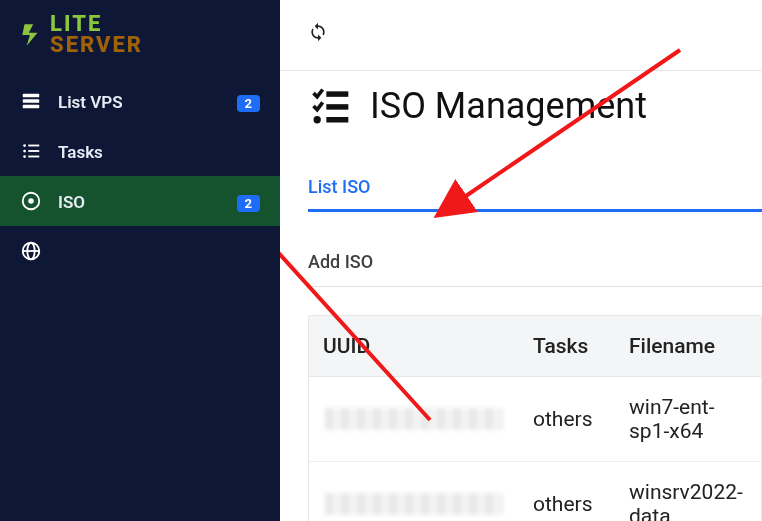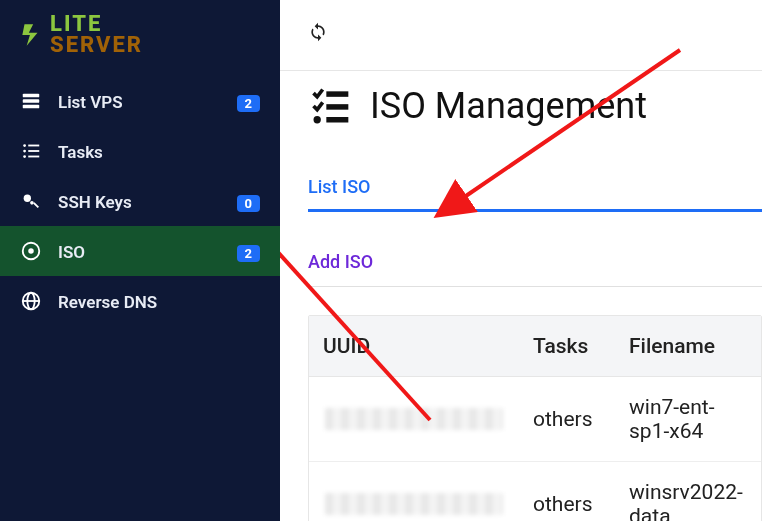--- a/index.html
+++ b/index.html
@@ -17,21 +17,21 @@
     .nav-label { flex: 1; }
     .nav-badge { background: #1e6df6; color: #fff; border-radius: 4px; font-size: 13px; font-weight: 700; padding: 1px 8px; }
     .main { flex: 1; padding: 22px 0 0 28px; overflow: hidden; position: relative; }
     .refresh { margin-bottom: 38px; }
     .refresh svg { width: 20px; height: 20px; cursor: pointer; }
     .page-header { display: flex; align-items: center; gap: 18px; margin-bottom: 48px; }
     .page-header-icon { width: 44px; height: 44px; }
     .page-title { font-size: 36px; font-weight: 400; color: #111; }
     .divider-line { border: none; border-top: 1px solid #e6e6e6; position: absolute; top: 70px; left: 0; right: 0; }
     .tabs { display: flex; gap: 40px; border-bottom: 1px solid #e0e0e0; padding-bottom: 0; margin-bottom: 28px; flex-direction: column; }
-    .tab { font-size: 18px; font-weight: 500; color: #6d28d9; padding-bottom: 14px; cursor: pointer; position: relative; }
+    .tab { font-size: 18px; font-weight: 500; color: #404040; padding-bottom: 14px; cursor: pointer; position: relative; }
     .tab.active { color: #1e6df6; }
     .tab.active::after { content: ""; position: absolute; left: 0; right: -2px; bottom: -1px; height: 3px; background: #1e6df6; }
     .table-wrap { border: 1px solid #e6e6e6; border-radius: 2px; overflow: hidden; }
     .table-header { display: flex; background: #f4f5f7; border-bottom: 1px solid #e6e6e6; }
     .th, .td { padding: 18px 14px; font-size: 21px; color: #222; }
     .th { font-weight: 500; }
     .col-uuid { width: 210px; }
     .col-distro { width: 96px; }
     .col-file { flex: 1; }
     .table-row { display: flex; border-bottom: 1px solid #eee; align-items: center; }
@@ -76,50 +76,38 @@
             <circle cx="5" cy="6" r="1.5"></circle>
             <rect x="9" y="5" width="12" height="2"></rect>
             <circle cx="5" cy="12" r="1.5"></circle>
             <rect x="9" y="11" width="12" height="2"></rect>
             <circle cx="5" cy="18" r="1.5"></circle>
             <rect x="9" y="17" width="12" height="2"></rect>
           </svg>
       </span>
       <span class="nav-label">Tasks</span>
     </div>
-    <div class="nav-item">
-      <span class="nav-icon">
-        <svg viewBox="0 0 24 24" width="22" height="22" fill="#fff">
-            <circle cx="8" cy="9" r="4"></circle>
-            <circle cx="13" cy="14" r="2"></circle>
-            <path d="M15 14 l5 5" stroke="#fff" stroke-width="2"></path>
-          </svg>
-      </span>
-      <span class="nav-label">SSH Keys</span>
-      <span class="nav-badge">0</span>
-    </div>
     <div class="nav-item active">
       <span class="nav-icon">
         <svg viewBox="0 0 24 24" width="22" height="22">
             <circle cx="12" cy="12" r="9" fill="none" stroke="#fff" stroke-width="2"></circle>
             <circle cx="12" cy="12" r="3" fill="#fff"></circle>
           </svg>
       </span>
       <span class="nav-label">ISO</span>
       <span class="nav-badge">2</span>
     </div>
     <div class="nav-item">
       <span class="nav-icon">
         <svg viewBox="0 0 24 24" width="22" height="22" fill="none" stroke="#fff" stroke-width="2">
             <circle cx="12" cy="12" r="9"></circle>
             <ellipse cx="12" cy="12" rx="4" ry="9"></ellipse>
             <path d="M3 12h18"></path>
           </svg>
       </span>
-      <span class="nav-label">Reverse DNS</span>
     </div>
   </div>
 </div>
 
 <div class="main">
   <hr class="divider-line">
   <div class="refresh">
     <svg viewBox="0 0 24 24">
         <path fill="#222" d="M12 4V1L8 5l4 4V6c3.3 0 6 2.7 6 6 0 1-.3 2-.7 2.8l1.5 1.5C19.5 15 20 13.6 20 12c0-4.4-3.6-8-8-8zm0 14c-3.3 0-6-2.7-6-6 0-1 .3-2 .7-2.8L5.2 7.7C4.5 9 4 10.4 4 12c0 4.4 3.6 8 8 8v3l4-4-4-4v3z"></path>
       </svg>

